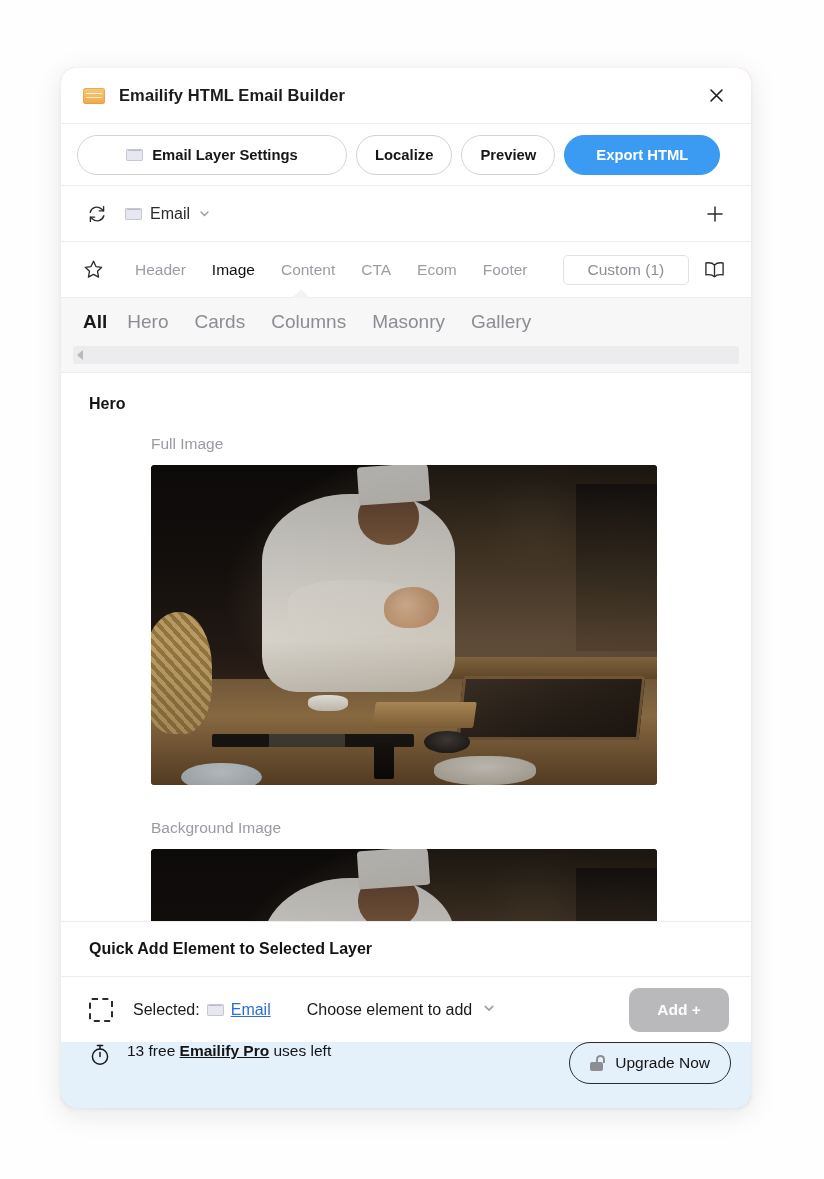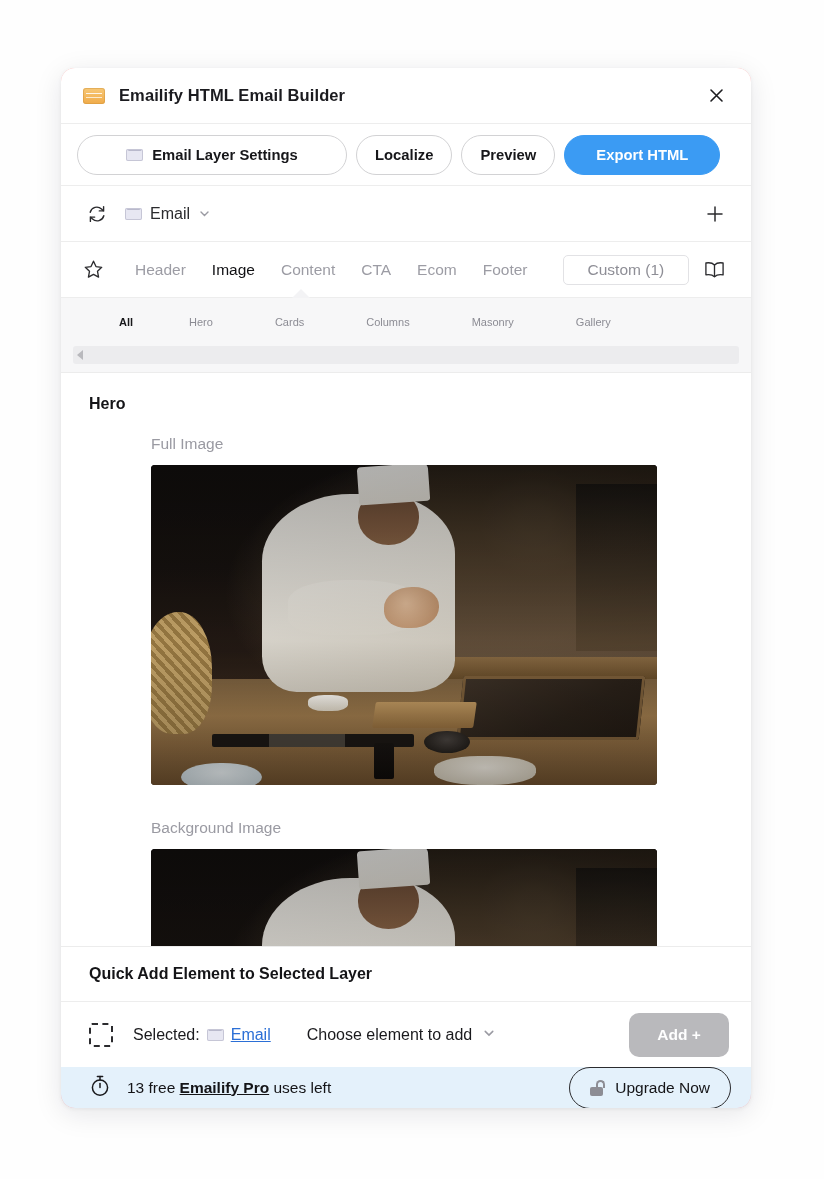--- a/index.html
+++ b/index.html
@@ -119,21 +119,21 @@
     border-left: 9px solid transparent; border-right: 9px solid transparent;
     border-bottom: 9px solid #f3f3f5;
   }
   .book-ico { margin-left: 14px; display:flex; align-items:center; cursor:pointer; color:#2b2b2e;}
 
   
   .subtabs-wrap { flex: 0 0 auto; background: #f7f7f8; }
   .subtabs {
     height: 48px; display: flex; align-items: center; padding: 0 22px; gap: 0;
   }
-  .subtab { font-size: 11px; color: #8c8c94; padding: 0 14px 0 0; margin-right: 12px; cursor: pointer; margin-left: 36px; }
+  .subtab { font-size: 19px; color: #8c8c94; padding: 0 14px 0 0; margin-right: 12px; cursor: pointer; }
   .subtab:first-child { padding-right: 8px; }
   .subtab.active { color: #18181b; font-weight: 700; }
   .scrollstrip {
     height: 18px; margin: 0 12px 8px 12px; background: #ececee; border-radius: 3px;
     position: relative; cursor: pointer;
   }
   .scroll-arrow {
     position: absolute; left: 4px; top: 50%; transform: translateY(-50%);
     width: 0; height: 0; border-top: 5px solid transparent; border-bottom: 5px solid transparent;
     border-right: 6px solid #b9b9bd;
@@ -285,22 +285,22 @@
   }
   .add-btn {
     margin-left: auto; height: 44px; width: 100px; border-radius: 10px;
     background: #b9b9bc; color: #fff; font-size: 15.5px; font-weight: 700;
     display:flex; align-items:center; justify-content:center; cursor: default;
     border: none; font-family: inherit;
   }
 
   
   .footer {
-    flex: 0 0 auto; height: 41px; background: #e4f1fb;
-    display: flex; align-items: center; padding: 0 20px 0 26px;
+    flex: 0 0 auto; height: 66px; background: #e4f1fb;
+    display: flex; align-items: flex-start; padding: 0 20px 0 26px;
   }
   .foot-text { margin-left: 14px; font-size: 15.5px; color: #141417; }
   .foot-text b { font-weight: 700; text-decoration: underline; }
   .upgrade-btn {
     margin-left: auto; height: 42px; padding: 0 20px; border-radius: 21px;
     border: 1px solid #2b2b2e; background: transparent; color: #141417;
     font-size: 15.5px; font-family: inherit; display:flex; align-items:center; gap: 11px;
     cursor: pointer;
   }
   .lock-ico { position: relative; width: 14px; height: 16px; flex:0 0 auto; }

